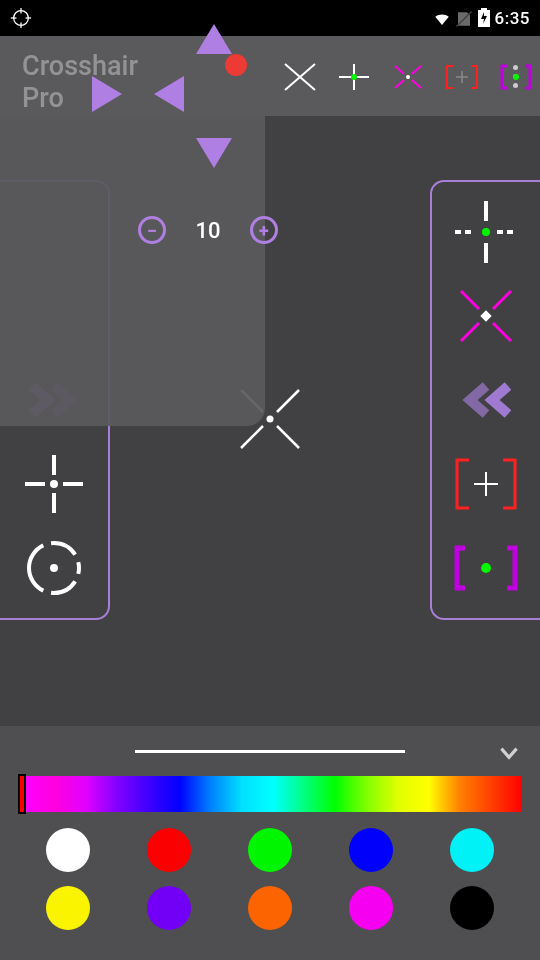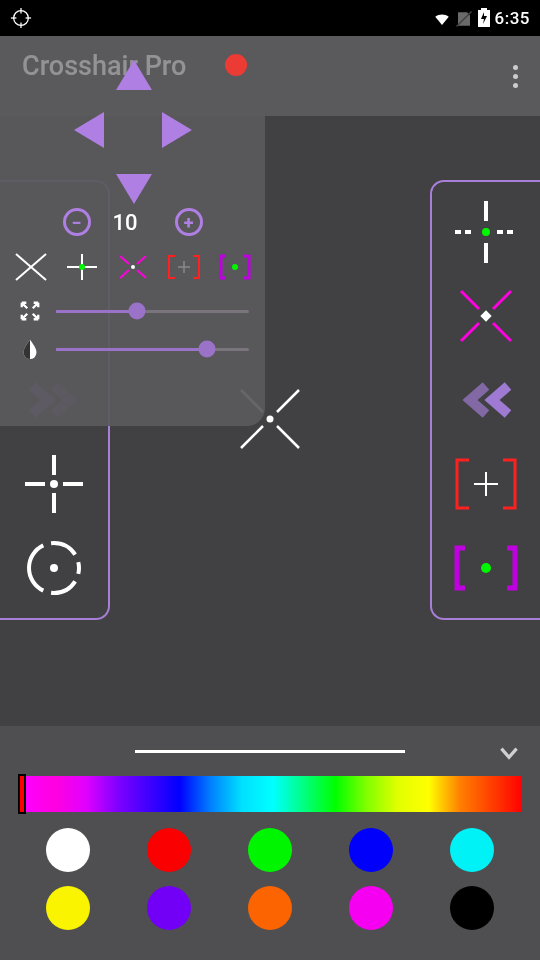--- a/index.html
+++ b/index.html
@@ -67,21 +67,21 @@
   .overlay {
     position: absolute;
     top: 36px;
     left: 0;
     width: 265px;
     height: 390px;
     background: rgba(90,89,92,0.92);
     border-radius: 0 0 18px 0;
     padding: 10px 10px 16px 10px;
     display: flex;
-    flex-direction: column;
+    flex-direction: row;
   }
   .overlay-title {
     font-size: 27px;
     color: rgba(255,255,255,0.35);
     font-weight: 500;
     margin-left: 12px;
     margin-top: 4px;
   }
   .rec-dot {
     position: absolute;
@@ -100,21 +100,21 @@
   .tri { position:absolute; width:0;height:0; }
   .tri.up   { left:58px; top:6px;   border-left:18px solid transparent; border-right:18px solid transparent; border-bottom:30px solid #af7fe3; }
   .tri.down { left:58px; bottom:0;  border-left:18px solid transparent; border-right:18px solid transparent; border-top:30px solid #af7fe3; }
   .tri.left { left:16px; top:58px;  border-top:18px solid transparent;  border-bottom:18px solid transparent; border-right:30px solid #af7fe3; }
   .tri.right{ right:16px; top:58px; border-top:18px solid transparent;  border-bottom:18px solid transparent; border-left:30px solid #af7fe3; }
 
   .size-row {
     display:flex; align-items:center; justify-content:center; gap:22px; margin-top:4px;
   }
   .circ-btn { width:28px;height:28px;border:3px solid #af7fe3;border-radius:50%;display:flex;align-items:center;justify-content:center; color:#af7fe3; font-weight:800; font-size:18px; }
-  .size-val { font-size:22px; color:#fff; font-weight:500; width:40px; text-align:left;}
+  .size-val { font-size:22px; color:#fff; font-weight:500; width:40px; text-align:center;}
 
   .preset-row { display:flex; gap:10px; justify-content:center; margin-top:14px; }
   .preset { width:44px; height:34px; display:flex; align-items:center; justify-content:center; }
 
   .slider-row { display:flex; align-items:center; gap:12px; margin-top:16px; padding:0 6px;}
   .slider-icon { width:28px; display:flex; justify-content:center; color:#fff; }
   .track { flex:1; height:3px; background:#7a747d; position:relative; border-radius:2px;}
   .track .fill { position:absolute; left:0; top:0; bottom:0; background:#9a72c8; }
   .thumb { position:absolute; top:50%; width:17px; height:17px; background:#9a72c8; border-radius:50%; transform:translate(-50%,-50%);}
 

